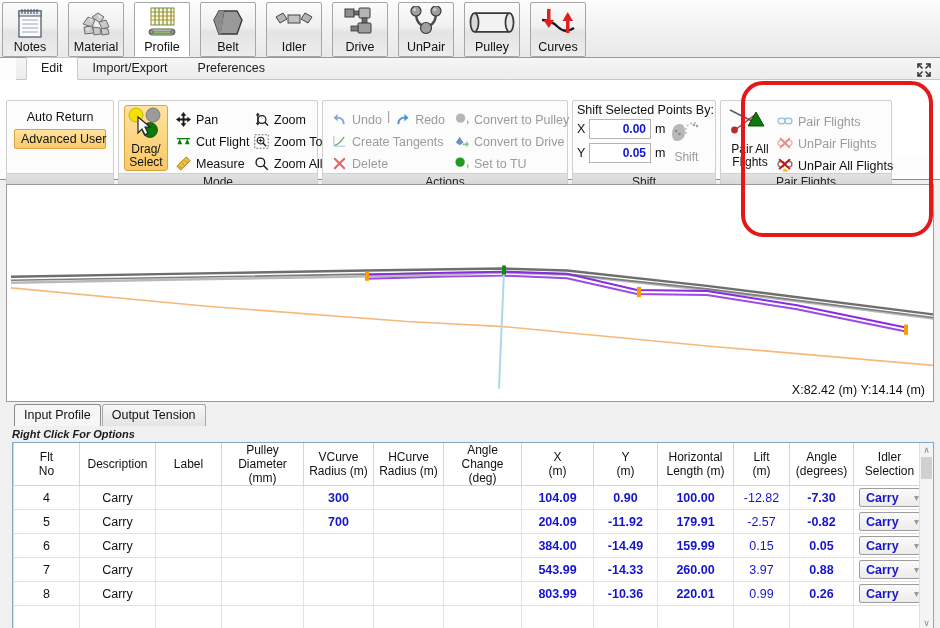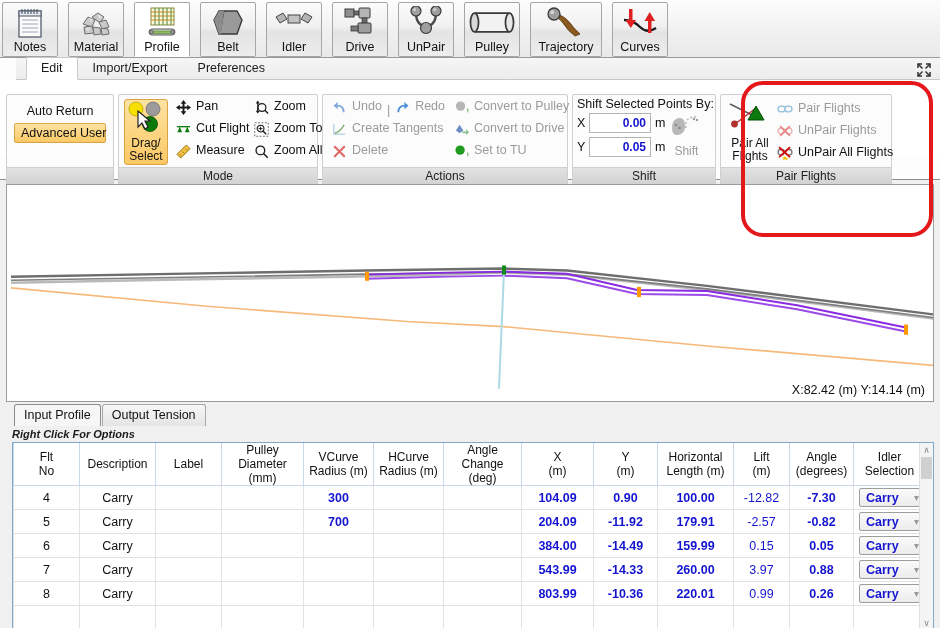--- a/index.html
+++ b/index.html
@@ -105,21 +105,21 @@
     width: 16px; height: 16px;
     color: #333;
     cursor: default;
   }
 
   .ribbon-body {
     height: 76px;
     background: #ffffff;
     display: flex;
     align-items: stretch;
-    padding: 14px 2px 0 6px;
+    padding: 20px 2px 0 6px;
     position: relative;
   }
   .rgroup {
     border: 1px solid #cfcfcf;
     border-radius: 2px;
     margin-right: 4px;
     display: flex;
     flex-direction: column;
     background: #fcfcfc;
     height: 91px;
@@ -138,21 +138,21 @@
     color: #222;
     background: linear-gradient(to bottom,#e2e2e2,#d2d2d2);
     border-top: 1px solid #cfcfcf;
     white-space: nowrap;
   }
 
   
   .rcol { display: flex; flex-direction: column; }
   .ritem {
     display: flex;
-    align-items: flex-start;
+    align-items: flex-end;
     height: 22px;
     padding: 0 5px 0 2px;
     font-size: 12.5px;
     color: #111;
     white-space: nowrap;
     cursor: default;
     border-radius: 2px;
   }
   .ritem.dis { color: #9b9b9b; }
   .ritem .mi { width: 18px; height: 16px; display:flex; align-items:center; justify-content:center; margin-right: 4px; flex: 0 0 18px;}
@@ -478,30 +478,20 @@
 
     <div class="tbtn">
       <svg class="ticon" width="40" height="26" viewBox="0 0 40 26">
         <rect x="7" y="6" width="26" height="14" rx="1" fill="#f2f2f2" stroke="#3a3a3a" stroke-width="1.3"></rect>
         <ellipse cx="7" cy="13" rx="3" ry="7" fill="#d8d8d8" stroke="#3a3a3a" stroke-width="1.3"></ellipse>
         <ellipse cx="33" cy="13" rx="3" ry="7" fill="#e8e8e8" stroke="#3a3a3a" stroke-width="1.3"></ellipse>
       </svg>
       <span class="tlabel">Pulley</span>
     </div>
 
-    <div class="tbtn wide">
-      <span class="ticon">
-        <svg width="40" height="32" viewBox="0 0 40 32">
-          <path d="M7 7 Q17 7 24 16 Q29 23 34 27 L29 29 Q22 24 17 16 Q12 9 7 11 Z" fill="#8a5a1e" stroke="#5a3a12" stroke-width="0.9"></path>
-          <circle cx="8" cy="7" r="6" fill="#9e9e9e" stroke="#3a3a3a" stroke-width="1.3"></circle>
-          <circle cx="6.2" cy="5.2" r="2" fill="#dcdcdc" opacity="0.85"></circle>
-        </svg>
-      </span>
-      <span class="tlabel">Trajectory</span>
-    </div>
 
     <div class="tbtn">
       <span class="ticon">
         <svg width="40" height="32" viewBox="0 0 40 32">
           <path d="M4 13 Q13 13 20 20 Q27 27 36 21" fill="none" stroke="#1c1c1c" stroke-width="2.3"></path>
           <g fill="#e02020">
             <rect x="9" y="2" width="3.5" height="12"></rect>
             <polygon points="5.5,13 16,13 10.75,21"></polygon>
             <rect x="28" y="12" width="3.5" height="14"></rect>
             <polygon points="24.5,14 35,14 29.75,5"></polygon>

